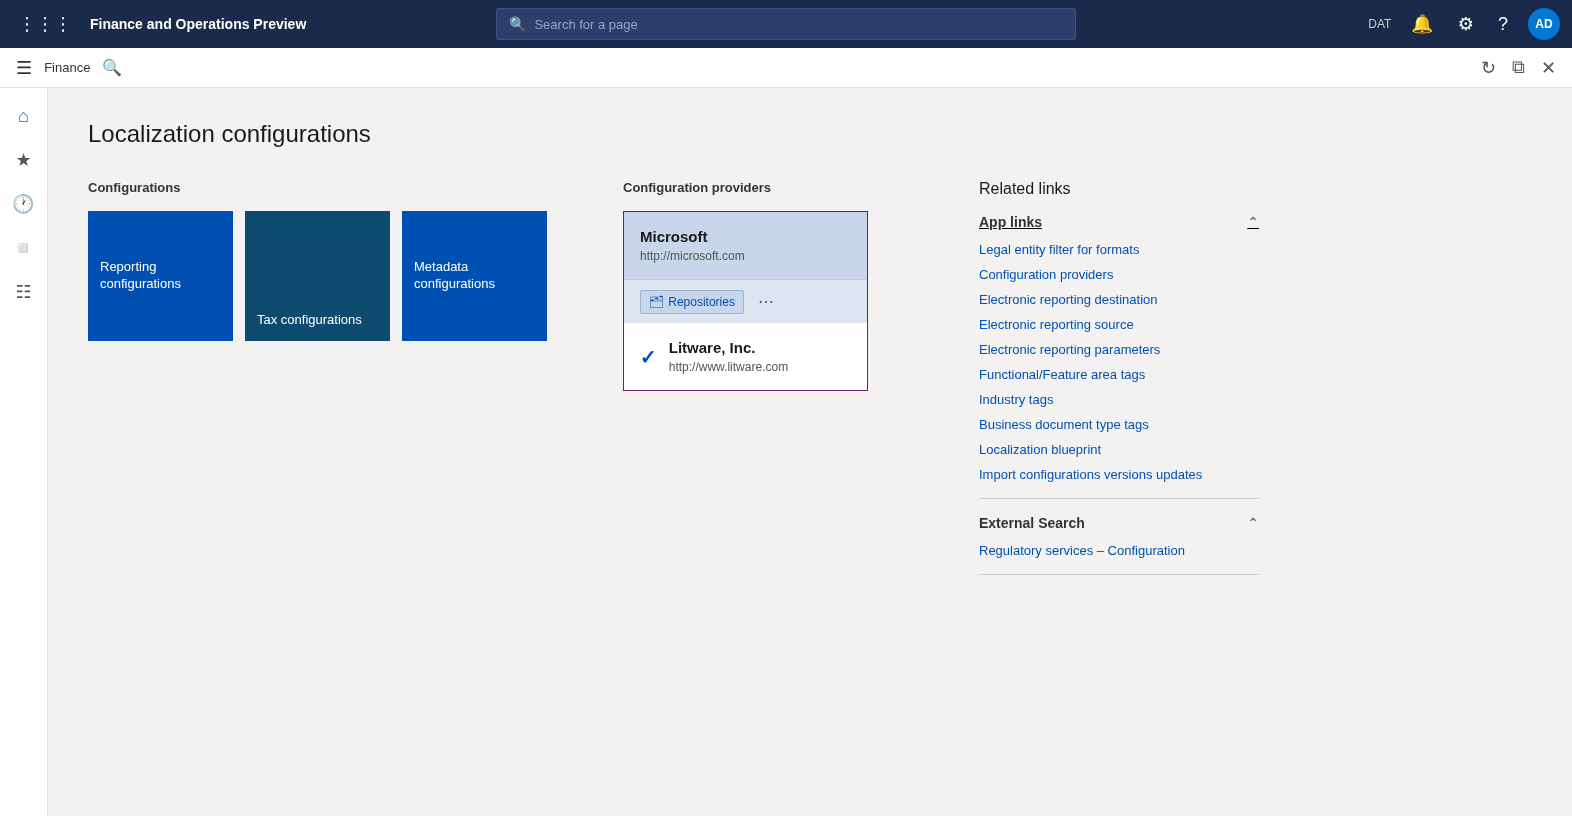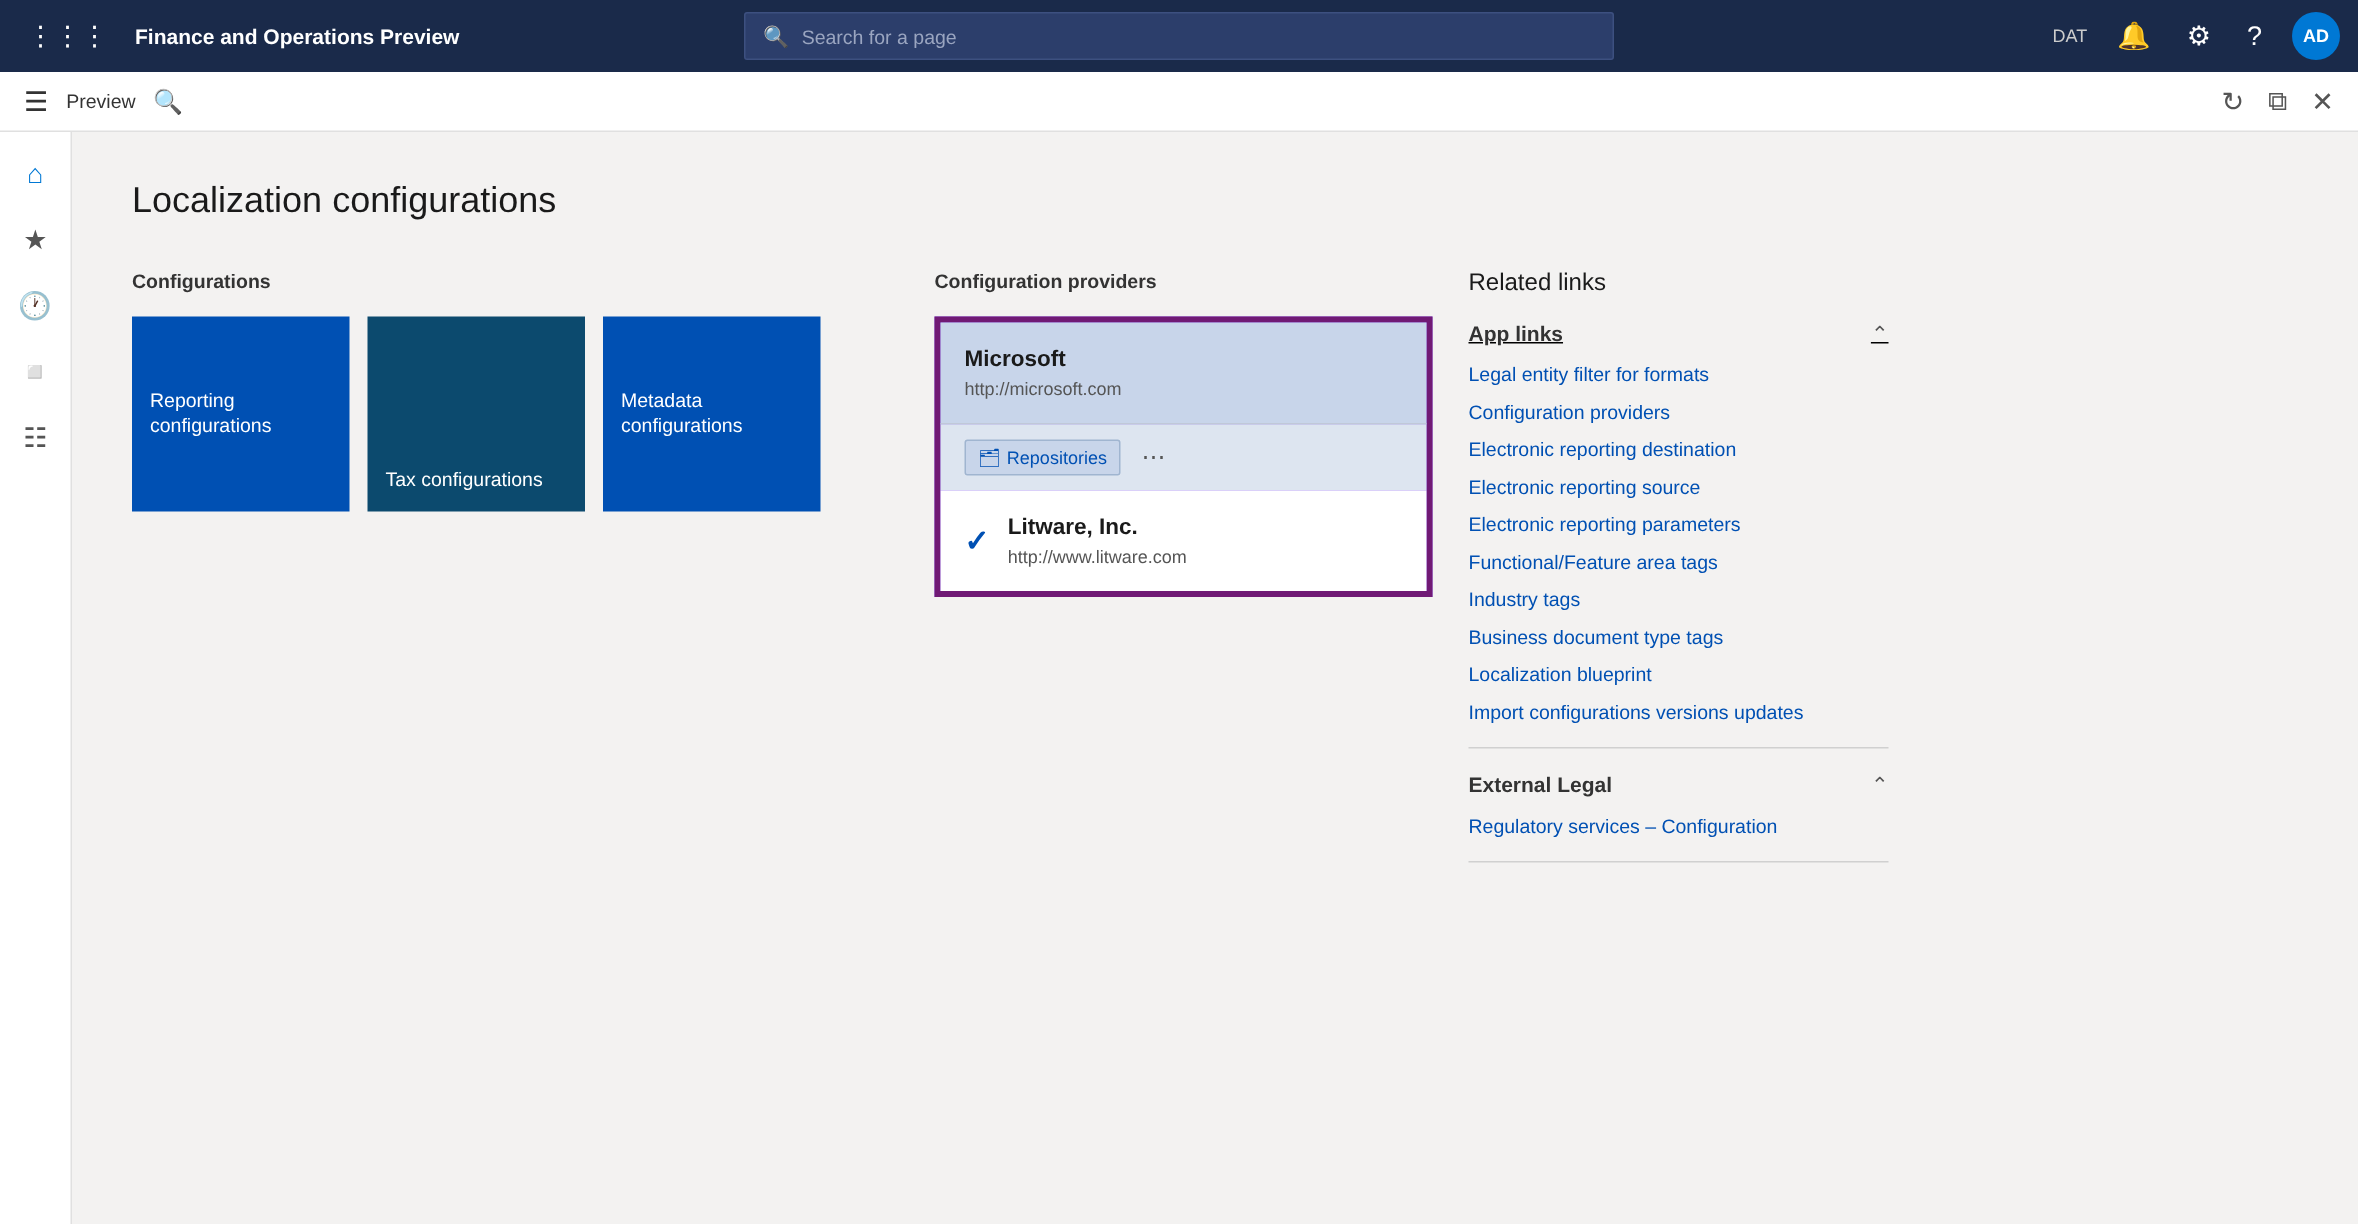--- a/index.html
+++ b/index.html
@@ -198,23 +198,23 @@
       line-height: 1.3;
     }
     .config-tile.blue1 { background: #0050b3; align-items: center; }
     .config-tile.blue2 { background: #0c4a6e; text-align: right; }
 
     
     .providers-section {
       min-width: 280px;
     }
     .provider-card-container {
-      border: 4px solid #701a75;
-      background: #8b5cf6;
-      width: 332px;
+      border: 1px solid #701a75;
+      background: #0c4a6e;
+      width: 245px;
     }
     .provider-card {
       background: #dde5f0;
       padding: 16px;
       border-bottom: 1px solid #c0c8d8;
     }
     .provider-card.active-card {
       background: #c8d5ea;
     }
     .provider-name {
@@ -337,21 +337,21 @@
     <span class="nav-icon-btn">⚙</span>
     <span class="nav-icon-btn">?</span>
     <div class="nav-avatar">
       <span>AD</span>
     </div>
   </div>
 </div>
 
 <div class="sub-toolbar">
   <span class="sub-toolbar-hamburger">☰</span>
-  <span class="sub-toolbar-label">Preview</span>
+  <span class="sub-toolbar-label">Finance</span>
   <span class="sub-toolbar-search-icon">🔍</span>
   <div class="sub-toolbar-right">
     <span class="sub-toolbar-action">↻</span>
     <span class="sub-toolbar-action">⧉</span>
     <span class="sub-toolbar-action">✕</span>
   </div>
 </div>
 
 <div class="layout">
 
@@ -427,21 +427,21 @@
         <a class="link-item">Electronic reporting parameters</a>
         <a class="link-item">Functional/Feature area tags</a>
         <a class="link-item">Industry tags</a>
         <a class="link-item">Business document type tags</a>
         <a class="link-item">Localization blueprint</a>
         <a class="link-item">Import configurations versions updates</a>
 
         <hr class="divider">
 
         <div class="external-links-header">
-          <span class="external-links-label">External Legal</span>
+          <span class="external-links-label">External Search</span>
           <span class="collapse-icon">⌃</span>
         </div>
 
         <a class="link-item">Regulatory services – Configuration</a>
 
         <hr class="divider">
       </div>
 
     </div>
   </div>

